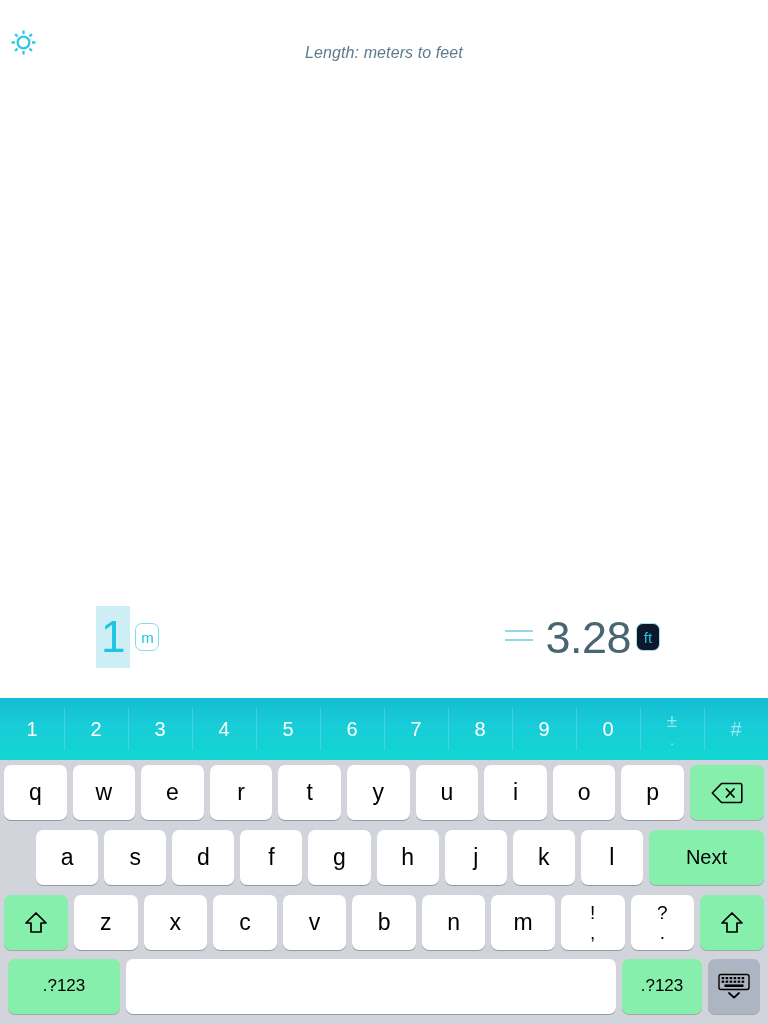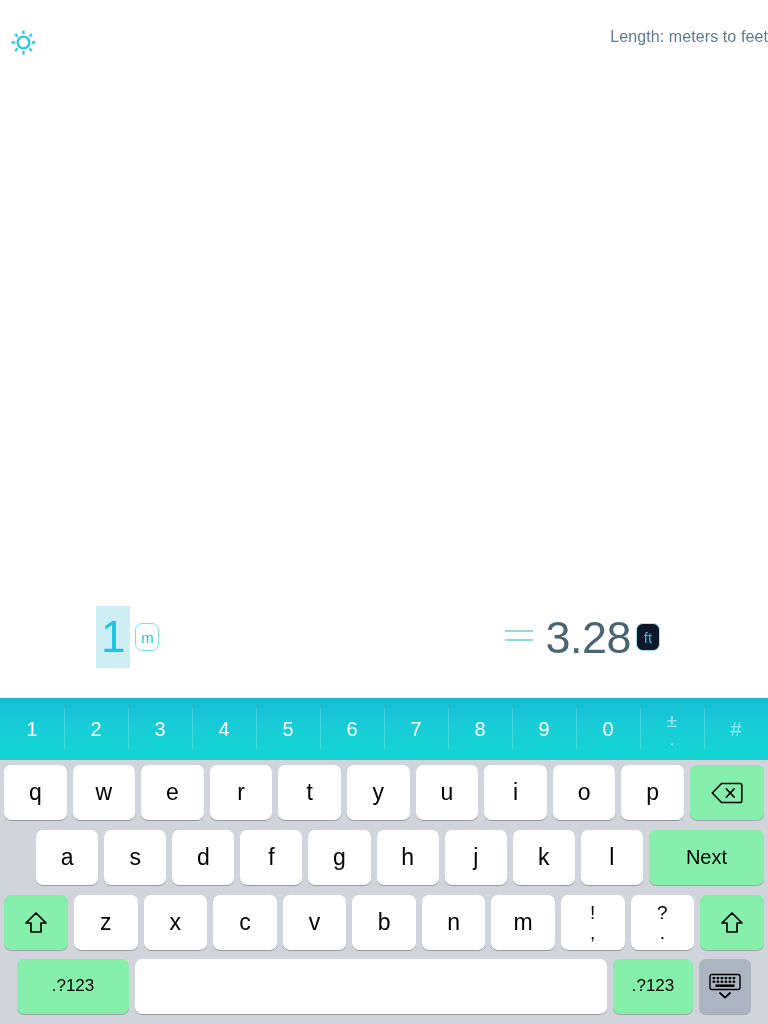--- a/index.html
+++ b/index.html
@@ -84,25 +84,26 @@
     left: 8px; top: 7px;
     width: 30px; height: 30px;
     display: flex;
     align-items: center;
     justify-content: center;
     cursor: pointer;
   }
   .title {
     position: absolute;
     left: 0; right: 0;
-    top: 8px;
-    text-align: right;
+    top: 24px;
+    text-align: center;
     font-size: 16px;
     color: #5d7b8c;
     letter-spacing: 0.1px;
+    font-style: italic;
   }
 
   
   .convert-area {
     position: absolute;
     top: 64px; left: 0;
     width: 768px;
     height: 634px;
     background: #ffffff;
   }
@@ -266,21 +267,21 @@
     display: flex;
     flex-direction: column;
     align-items: center;
     line-height: 1.05;
   }
   .key.punct .stack .top { font-size: 19px; }
   .key.punct .stack .bot { font-size: 19px; }
 
   .row-asdf { padding-left: 36px; padding-right: 4px; }
   .row-zxcv { padding: 0 4px; }
-  .row-bottom { padding: 0 17px; height: 62px; }
+  .row-bottom { padding: 0 8px; height: 62px; }
   .row-qwerty { padding: 0 4px; }
 </style>
 </head>
 <body>
 
 <div id="app">
 
 
   <div class="topbar">
     <div class="gear-btn">

